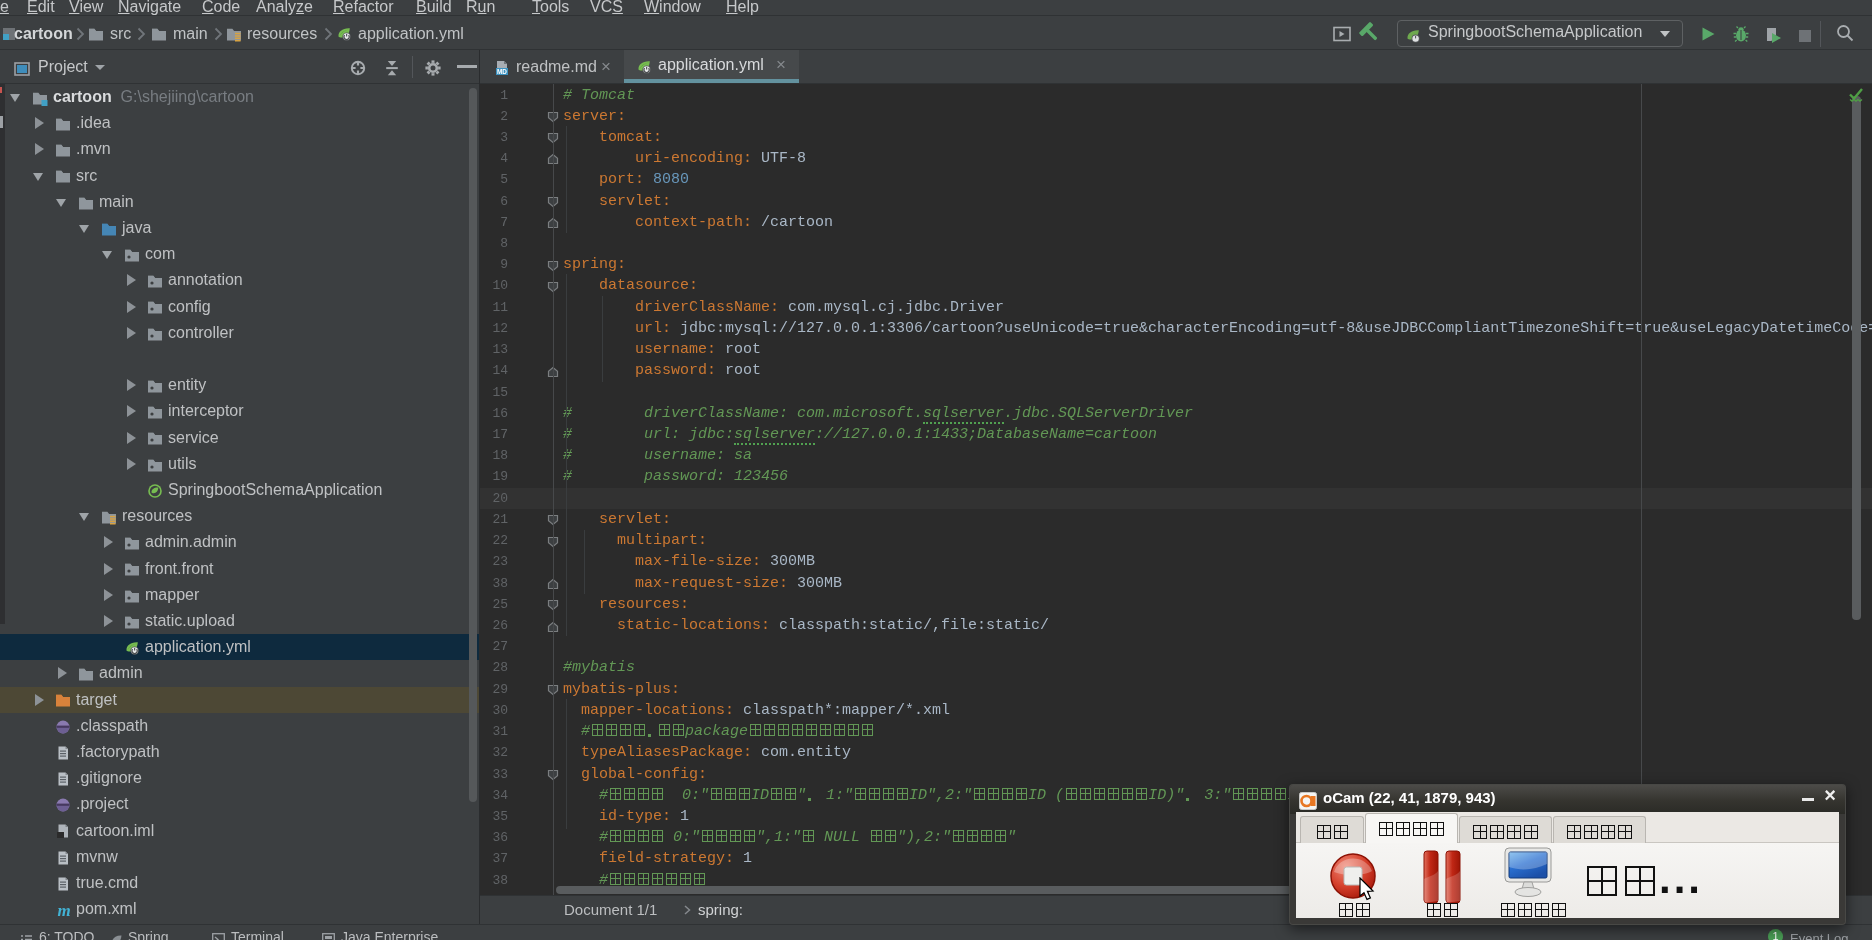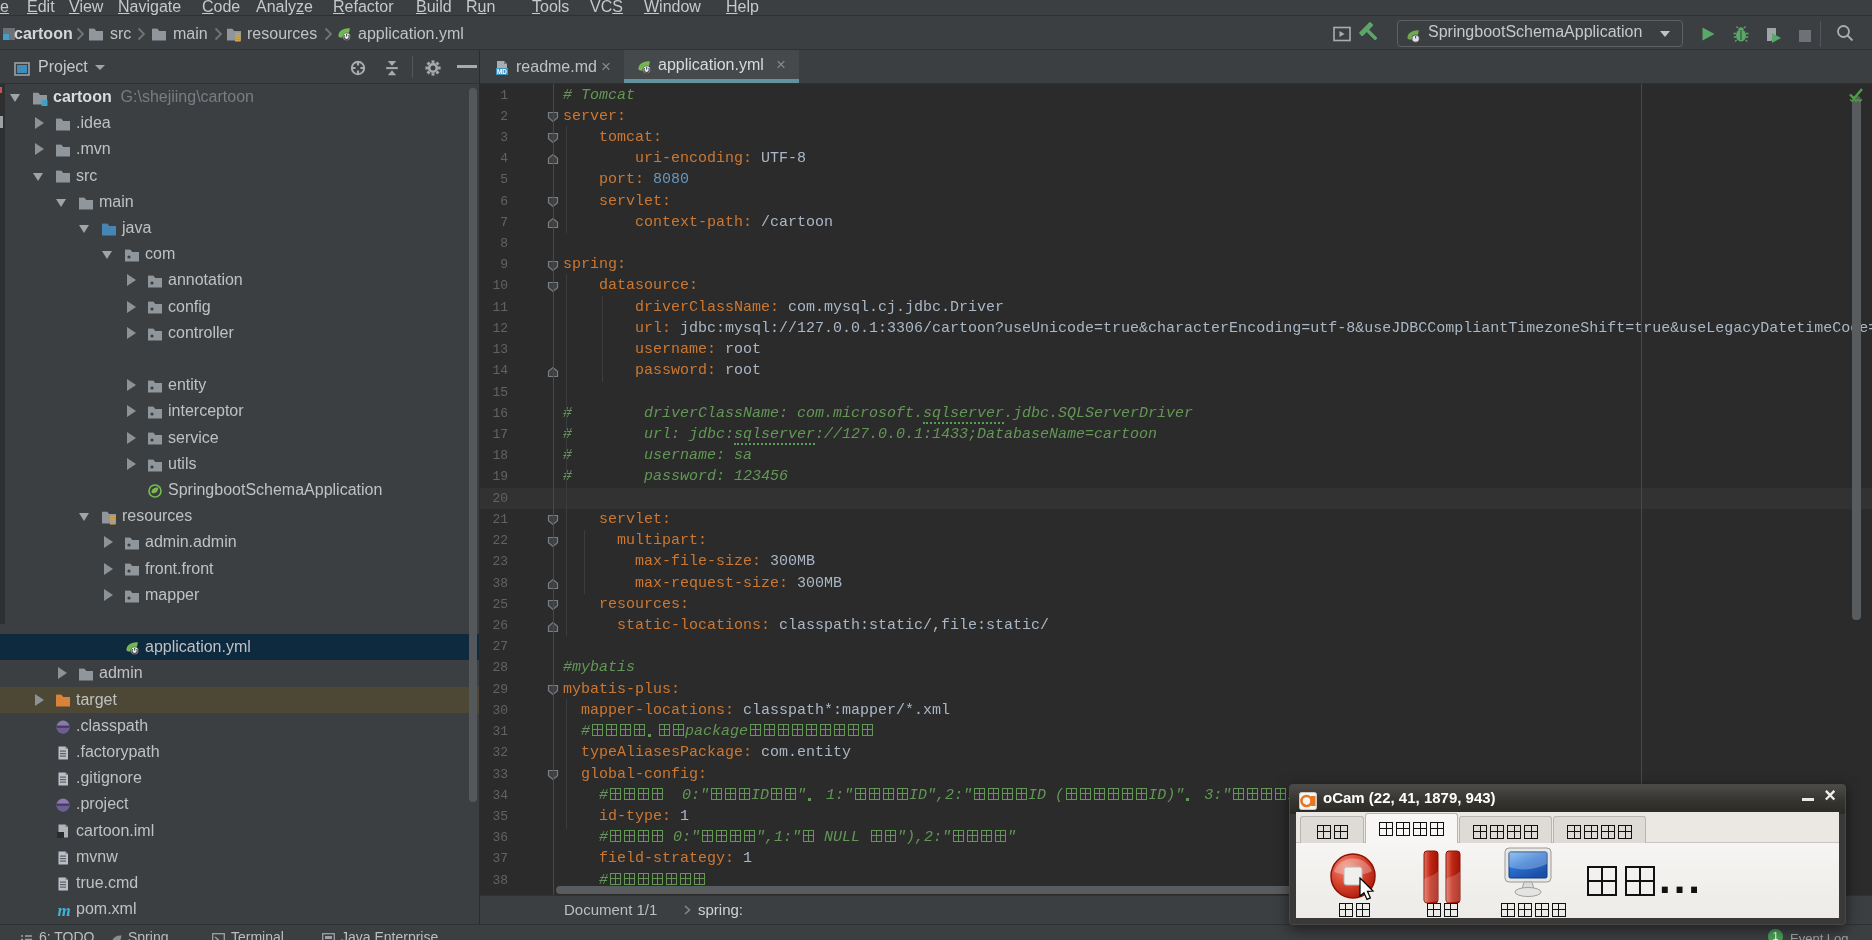--- a/index.html
+++ b/index.html
@@ -341,20 +341,29 @@
       <span class="tlab" style="left:145px">front.front</span>
     </div>
 <div class="trow" style="top:497.8px">
       <i class="ar" style="left:104px"></i>
       <span class="tic" style="left:124px"><svg width="16" height="16" viewBox="0 0 16 16">
           <path d="M1 2.8h5.4l1.7 2.1H15v9.6H1z" fill="#8f969c"></path>
           <path d="M1 2.8h5.4l1.7 2.1H1z" fill="#8f969c" opacity=".75"></path>
           <circle cx="5" cy="10" r="1.6" fill="#3c3f41"></circle>
         </svg></span>
       <span class="tlab" style="left:145px">mapper</span>
+    </div>
+<div class="trow" style="top:524.0px">
+      <i class="ar" style="left:104px"></i>
+      <span class="tic" style="left:124px"><svg width="16" height="16" viewBox="0 0 16 16">
+          <path d="M1 2.8h5.4l1.7 2.1H15v9.6H1z" fill="#8f969c"></path>
+          <path d="M1 2.8h5.4l1.7 2.1H1z" fill="#8f969c" opacity=".75"></path>
+          <circle cx="5" cy="10" r="1.6" fill="#3c3f41"></circle>
+        </svg></span>
+      <span class="tlab" style="left:145px">static.upload</span>
     </div>
 <div class="trow sel" style="top:550.2px">
       <span class="tic" style="left:124px"><svg width="16" height="16" viewBox="0 0 16 16">
           <path d="M2.5 10.5C2.2 5.5 6.5 1.8 13.8 2.2c-.5 6.5-3.8 9.6-8.2 9.3-1.3-.1-2.6-.4-3.1-1z" fill="#77bc51"></path>
           <path d="M3.5 10c2-3.5 5.5-5.5 9-6.5-4.5 1-7.5 3-9 6.5z" fill="#4e8a34"></path>
           <circle cx="10.6" cy="10.6" r="4.2" fill="#5a5d5f"></circle>
           <circle cx="10.6" cy="10.6" r="3.4" fill="#e8eaeb"></circle>
           <rect x="10.1" y="7.9" width="1.1" height="2.6" fill="#4a4d4f"></rect>
           <path d="M8.6 9.2a2.6 2.6 0 1 0 4 0" stroke="#4a4d4f" stroke-width="1.1" fill="none"></path>
         </svg></span>

